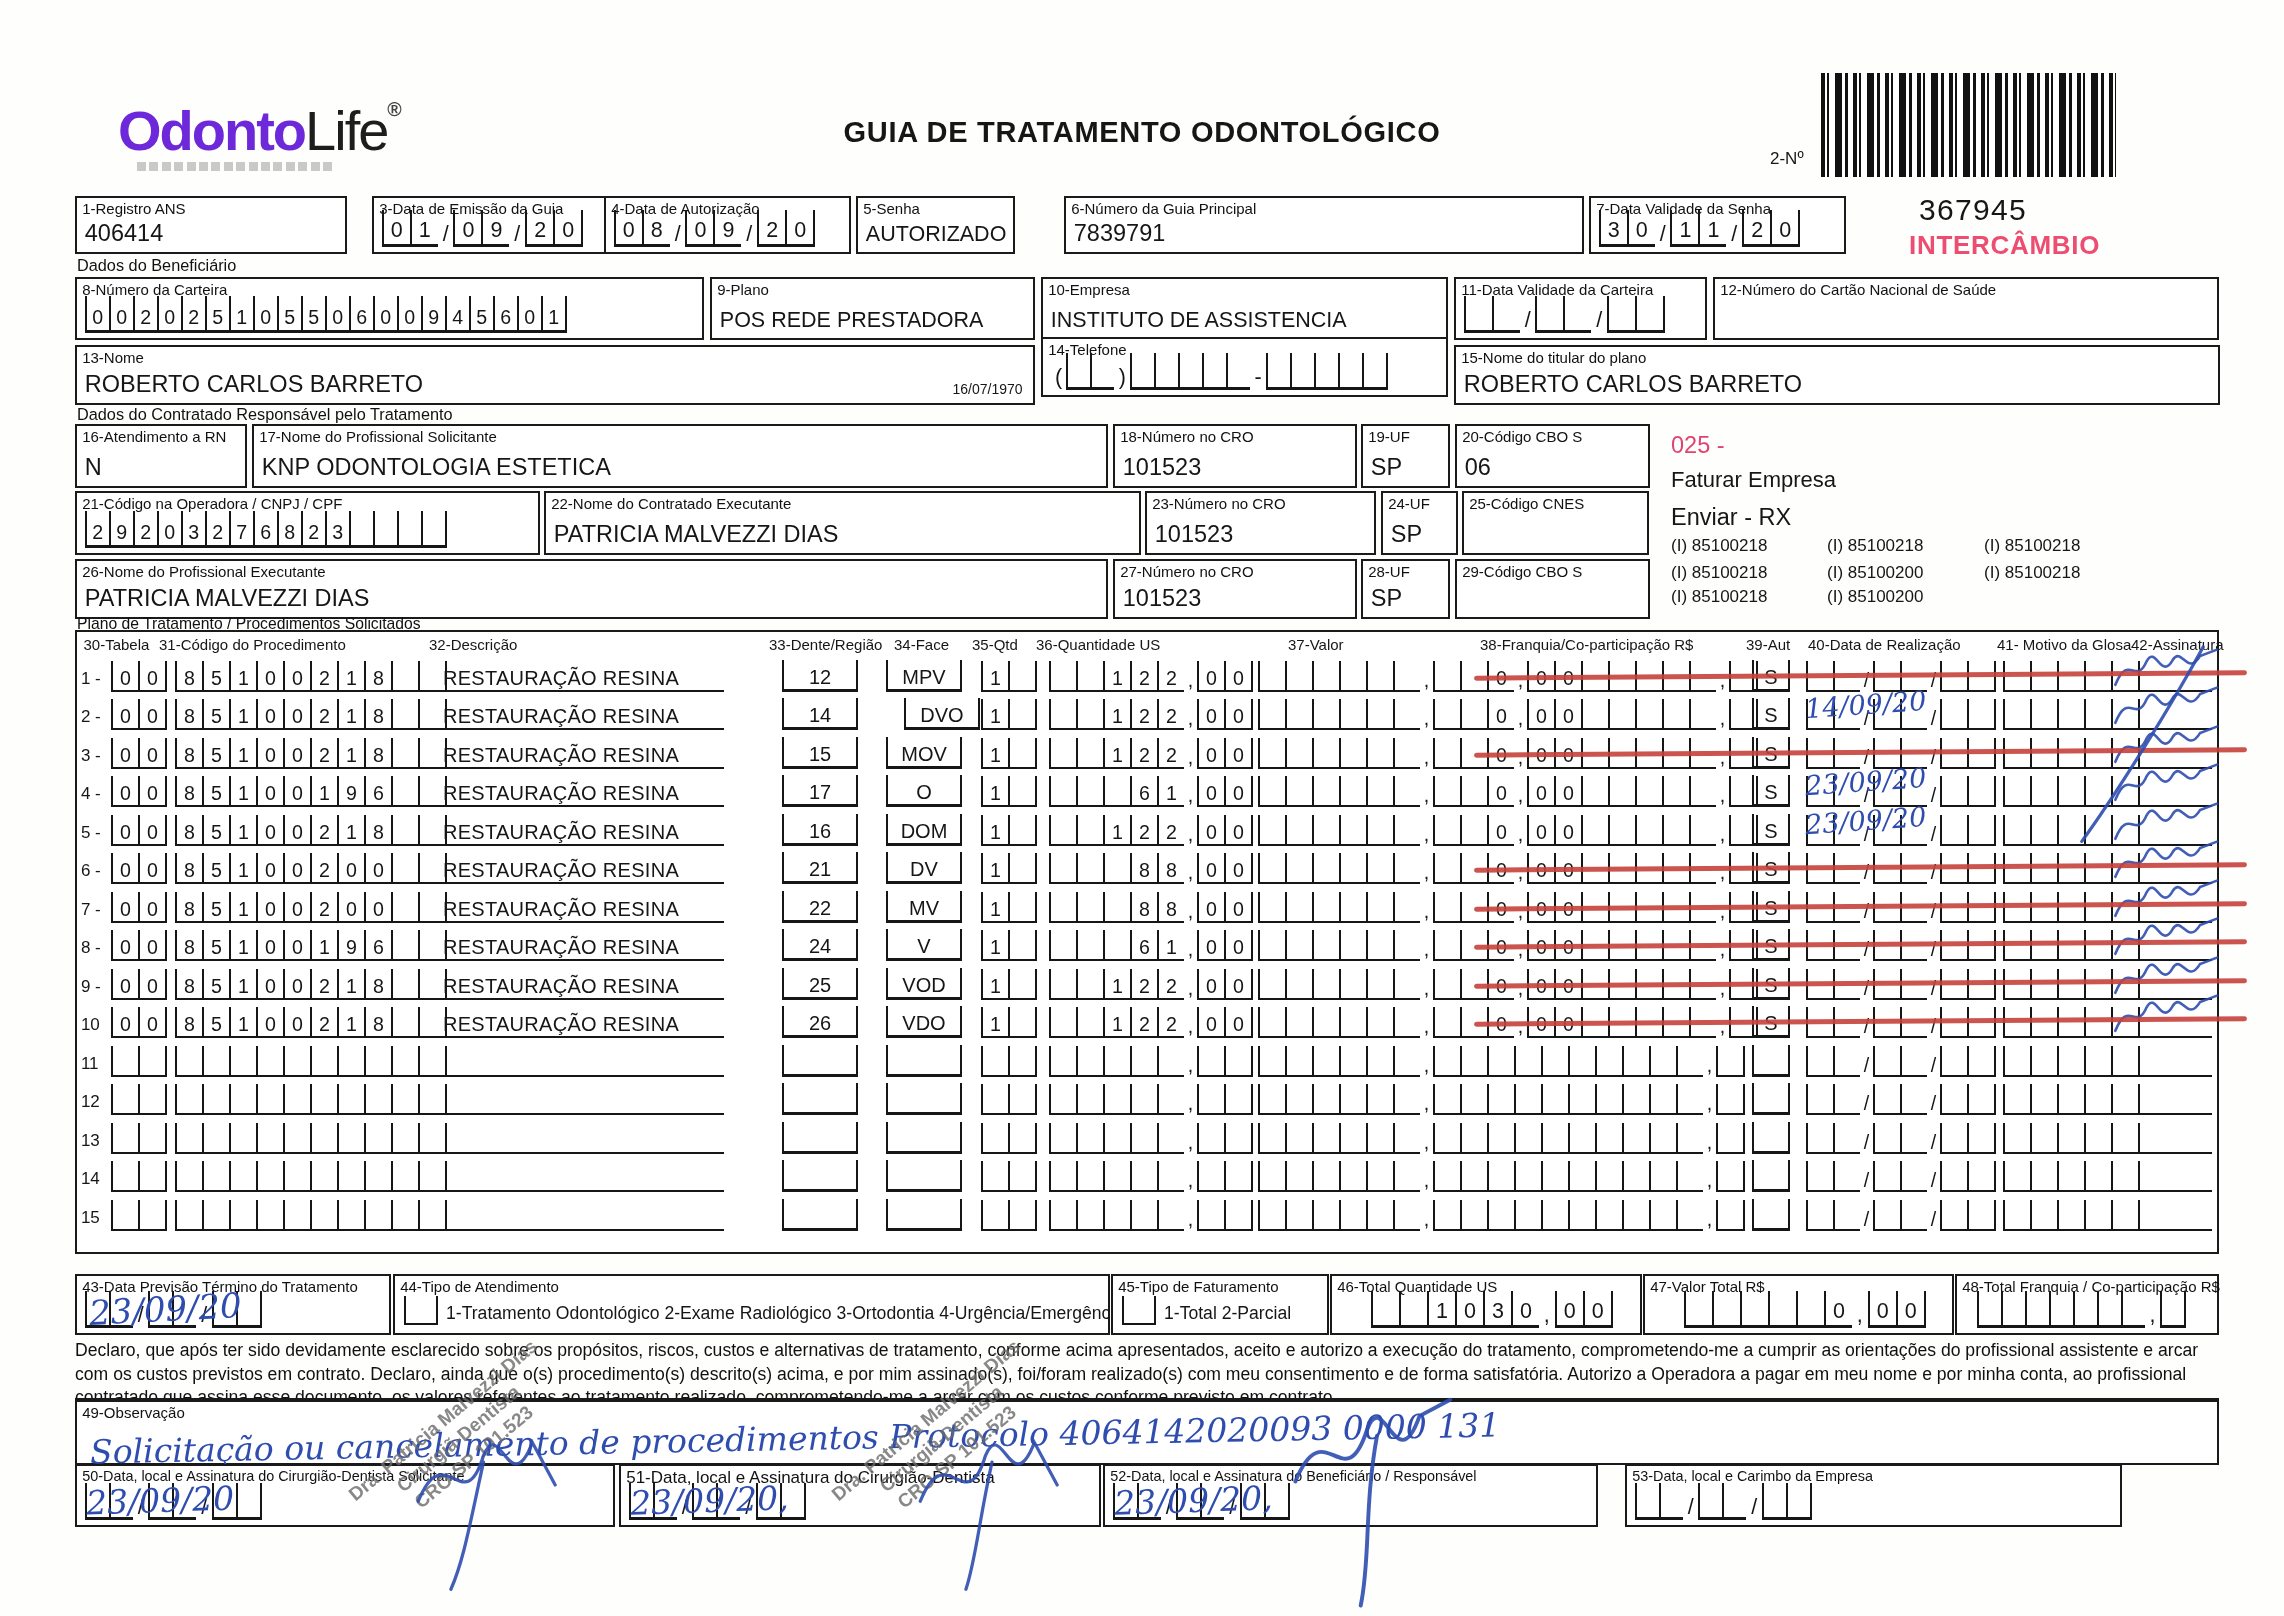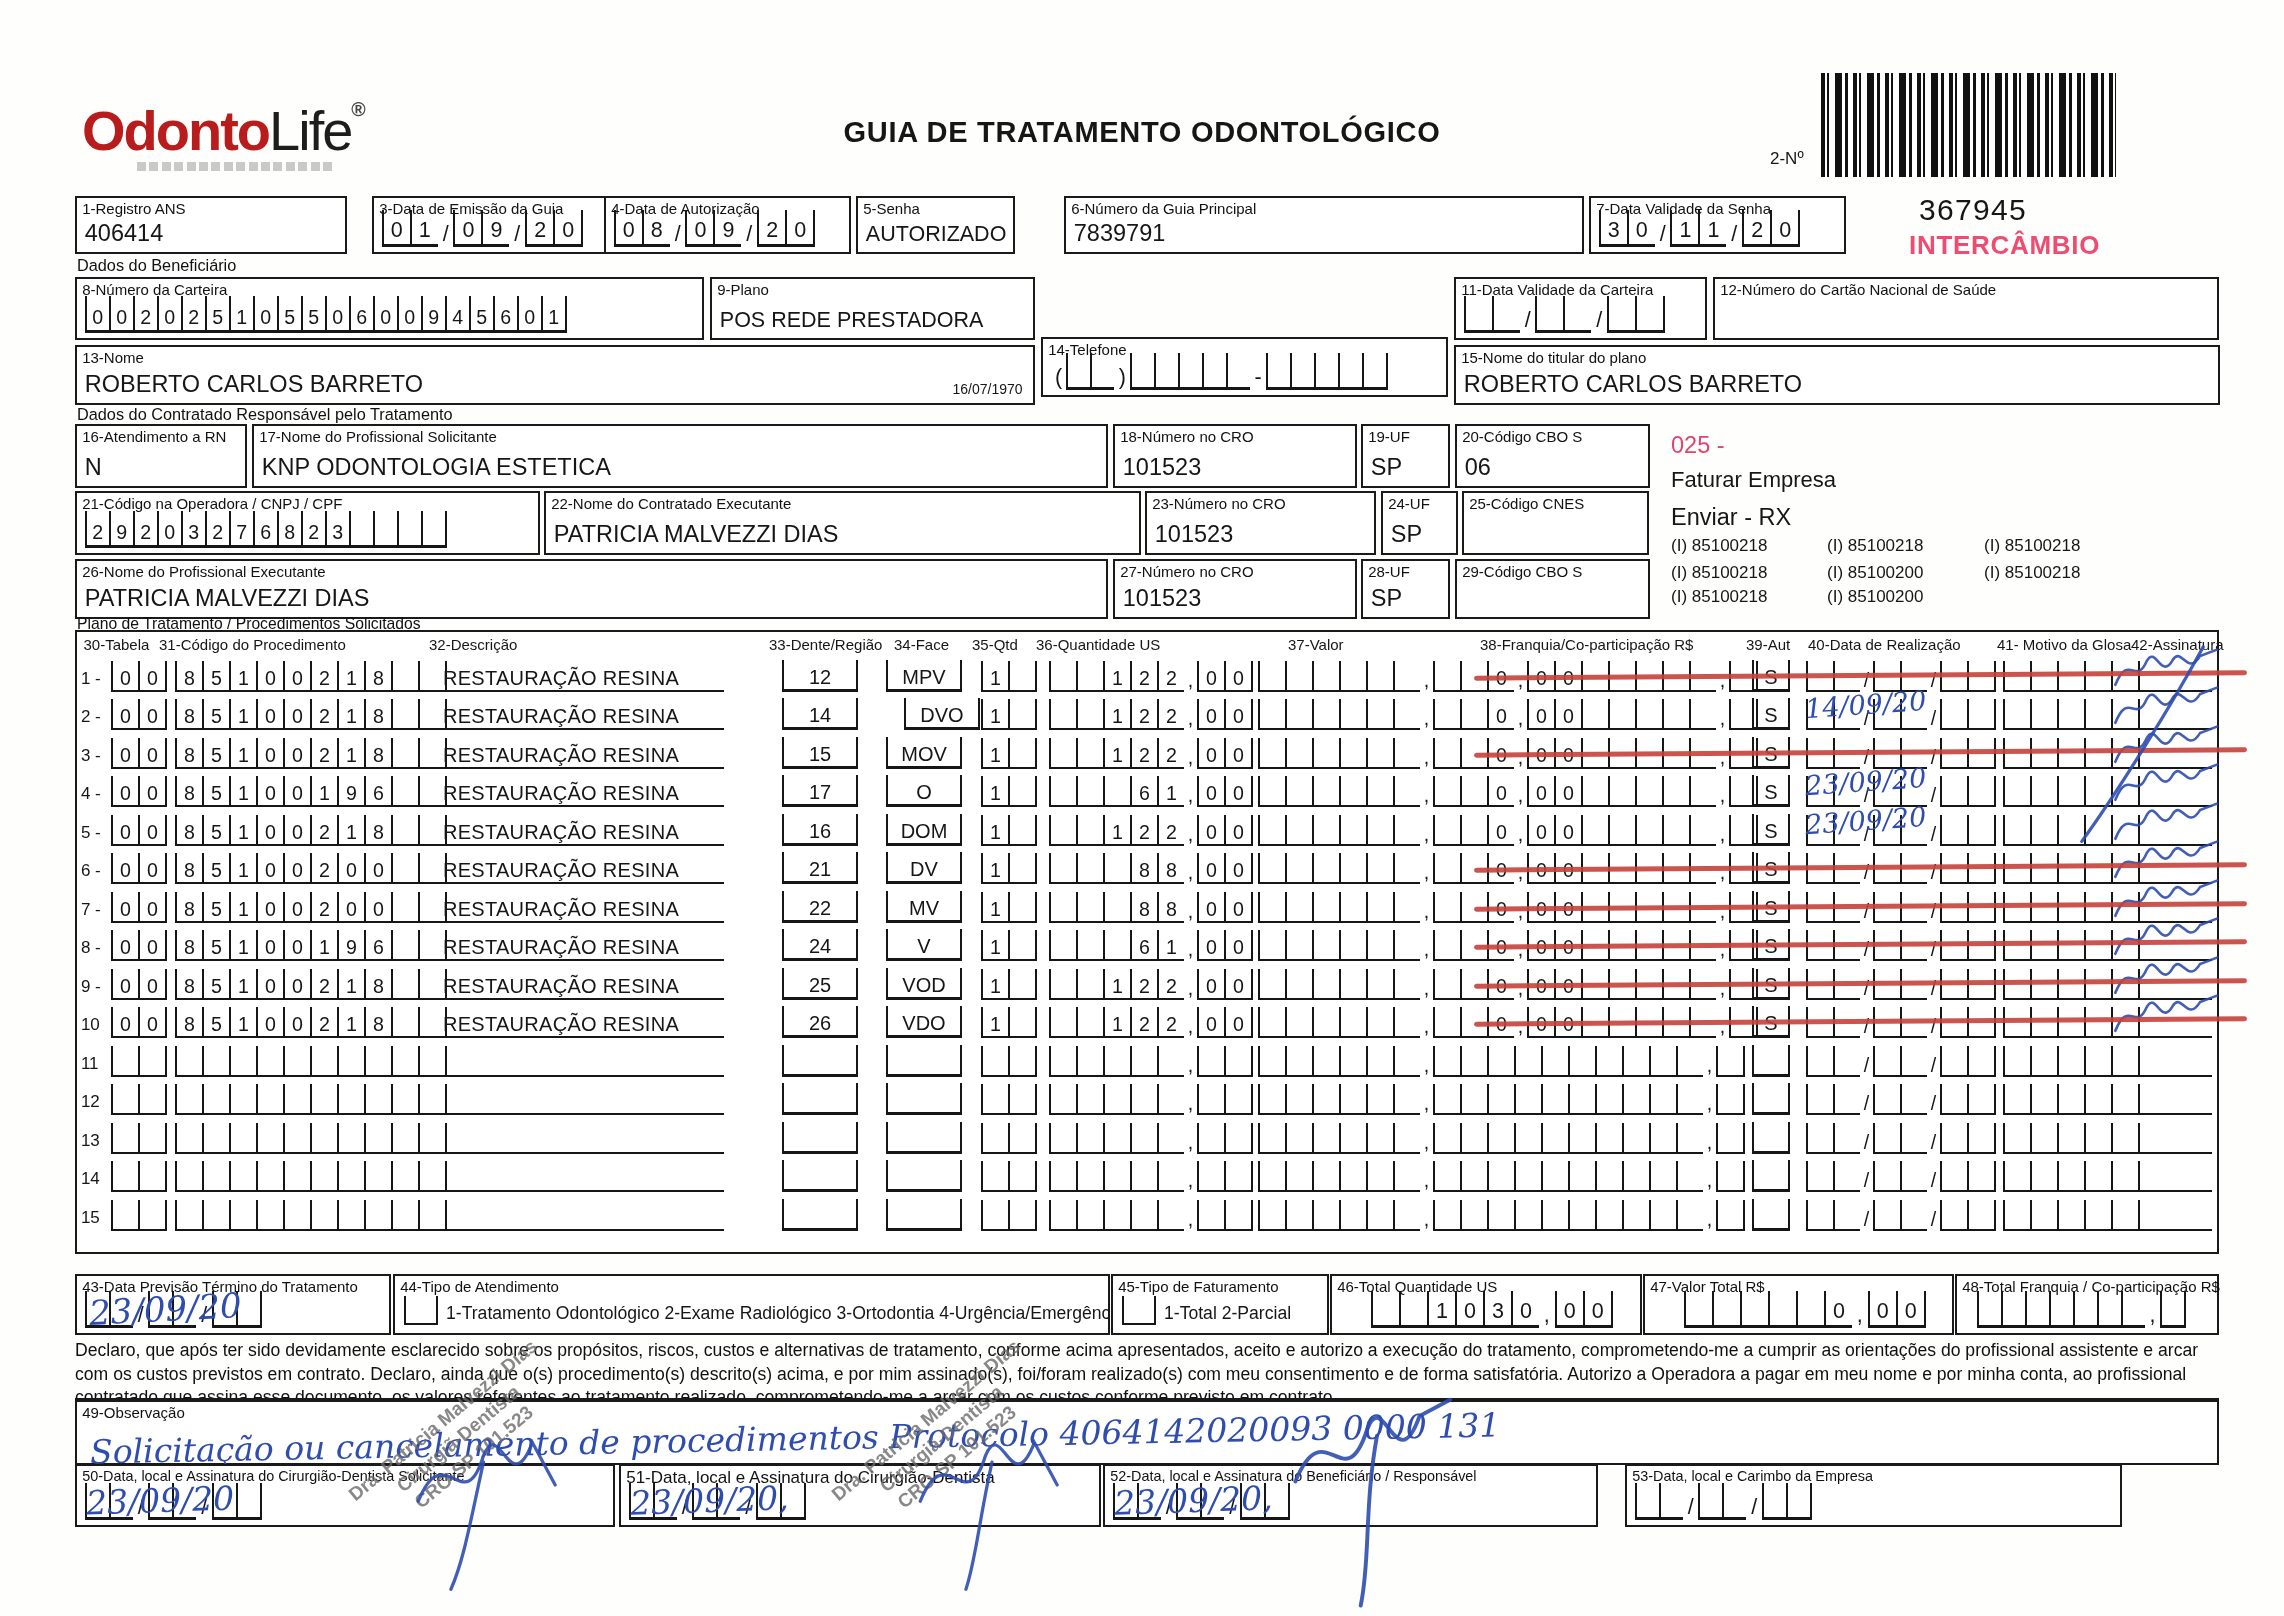--- a/index.html
+++ b/index.html
@@ -50,21 +50,21 @@
     background:repeating-linear-gradient(90deg,#888 0,#888 9px,#fff 9px,#fff 12.4px);}
   .decl{position:absolute;left:75px;top:1339px;width:2144px;font-size:17.6px;line-height:23.5px;
         text-align:left;color:#101010;font-weight:500;}
 </style>
 </head>
 <body>
 
 <div class="page">
 
   <div class="abs" style="left:82px;top:98px;font-size:56px;font-weight:bold;letter-spacing:-2px;">
-    <span style="color:#b91c1c;">Odonto</span><span style="color:#1d1d1d;font-weight:500;">Life</span><span style="font-size:19.6px;color:#444;vertical-align:top;">®</span>
+    <span style="color:#6d28d9;margin-left:36px;">Odonto</span><span style="color:#1d1d1d;font-weight:500;">Life</span><span style="font-size:19.6px;color:#444;vertical-align:top;">®</span>
   </div>
   <div class="tagline"></div>
 
   <div class="abs" style="left:770px;top:116px;width:744px;text-align:center;font-size:29px;font-weight:600;letter-spacing:0.7px;">GUIA DE TRATAMENTO ODONTOLÓGICO</div>
 
   <div class="abs" style="left:1770px;top:149px;font-size:17px;">2-Nº</div>
   <div class="barcode"></div>
   <div class="abs" style="left:1919px;top:193px;font-size:30px;letter-spacing:1.3px;">367945</div>
   <div class="abs" style="left:1909px;top:230px;font-size:26px;font-weight:bold;color:#ee4d72;letter-spacing:0.7px;">INTERCÂMBIO</div>
 
@@ -143,20 +143,24 @@
         <span class="c">4</span>
         <span class="c">5</span>
         <span class="c">6</span>
         <span class="c">0</span>
         <span class="c">1</span>
       </span>
   </div>
   <div class="box" style="left:710px;top:277px;width:321px;height:59px;">
     <span class="lbl">9-Plano</span>
     <span class="val valsm">POS REDE PRESTADORA</span>
+  </div>
+  <div class="box" style="left:1041px;top:277px;width:403px;height:59px;">
+    <span class="lbl">10-Empresa</span>
+    <span class="val valsm">INSTITUTO DE ASSISTENCIA</span>
   </div>
   <div class="box" style="left:1454px;top:277px;width:249px;height:59px;">
     <span class="lbl">11-Data Validade da Carteira</span>
     <span class="comb">
         <span class="c">&nbsp;</span>
         <span class="c">&nbsp;</span>
         <span class="s">/</span>
         <span class="c">&nbsp;</span>
         <span class="c">&nbsp;</span>
         <span class="s">/</span>

